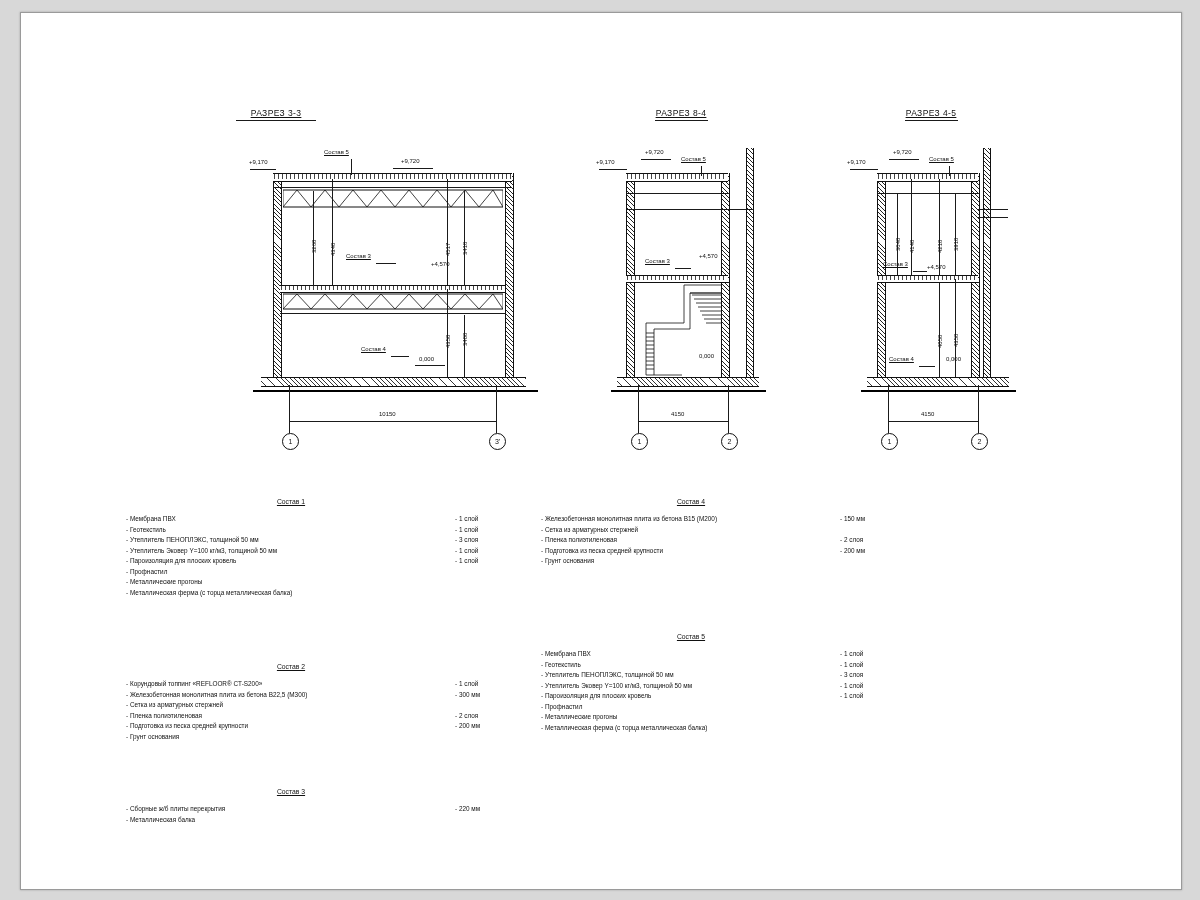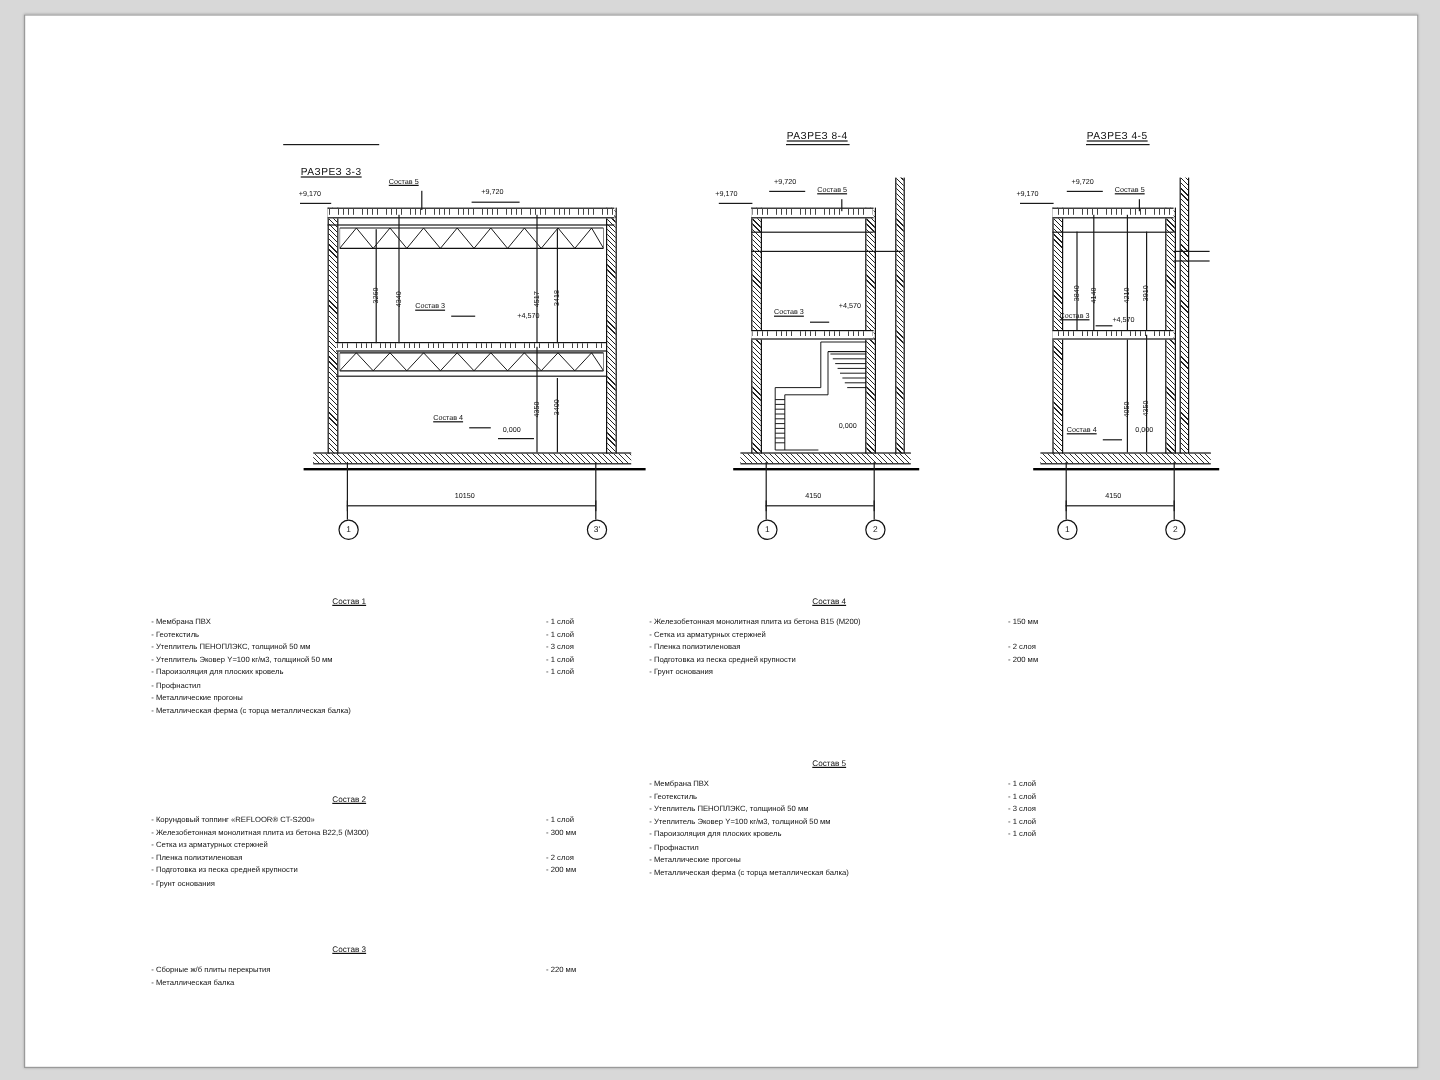--- a/index.html
+++ b/index.html
@@ -63,21 +63,21 @@
   }
   .spec .row{display:flex;line-height:10.5px;white-space:nowrap;}
   .spec .row .t{flex:0 0 auto;}
   .spec .row .v{margin-left:auto;padding-left:14px;text-align:left;}
 </style>
 </head>
 <body>
 
 <div id="sheet">
 
-  <div class="sec-title" style="left:255px;top:95px;margin-top:30px;">РАЗРЕЗ 3-3</div>
+  <div class="sec-title" style="left:255px;top:95px;">РАЗРЕЗ 3-3</div>
   <div class="ln h" style="left:215px;top:107px;width:80px;"></div>
 
   <div>
 
     <div class="hatch-wall" style="left:252px;top:160px;width:7px;height:205px;"></div>
     <div class="hatch-wall" style="left:484px;top:160px;width:7px;height:205px;"></div>
 
     <div class="slab" style="left:252px;top:160px;width:239px;height:7px;"></div>
     <div class="slabfill" style="left:253px;top:161px;width:237px;height:5px;"></div>
     <div class="ln h" style="left:252px;top:174px;width:239px;"></div>

